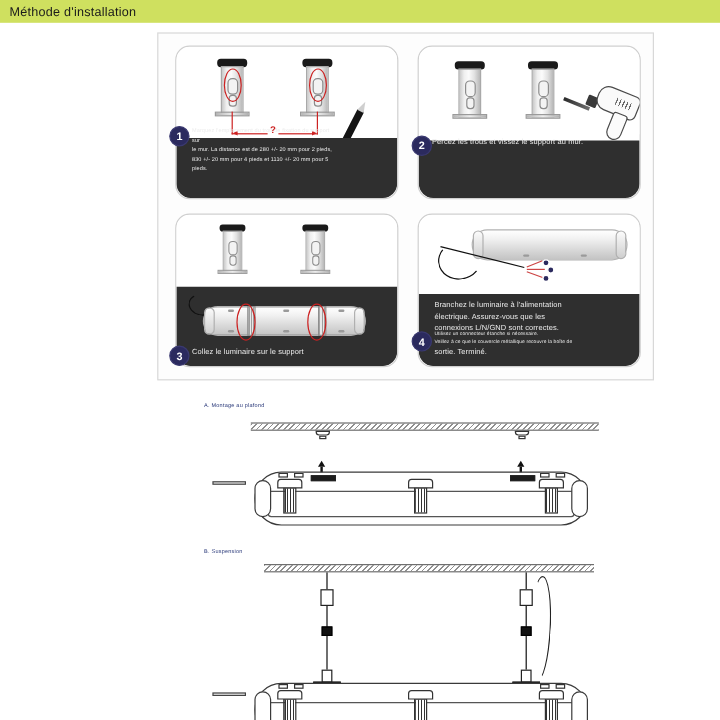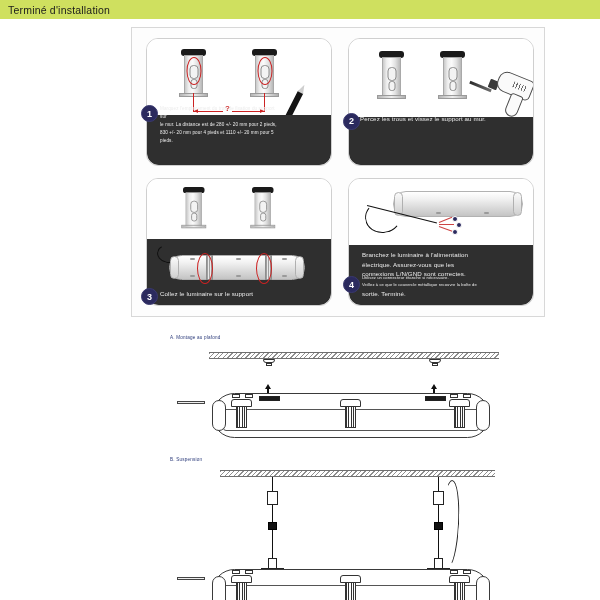--- a/index.html
+++ b/index.html
@@ -230,21 +230,21 @@
   .lead-wire{position:absolute;height:3px;border:1px solid #444;background:#eee;box-sizing:border-box;}
   .cable-curve{
     position:absolute;border:1.2px solid #222;border-radius:50%;
     border-left-color:transparent;border-bottom-color:transparent;
   }
 </style>
 </head>
 <body>
 
 <div class="header-bar">
-  <div class="header-title">Terminé d'installation</div>
+  <div class="header-title">Méthode d'installation</div>
 </div>
 
 <div class="steps-container">
   <div class="steps-grid">
 
     <div class="step-card step-1">
       <div class="card-frame">
         <div class="card-white"></div>
 
         <div class="bracket" style="left:34px;top:10px;">

